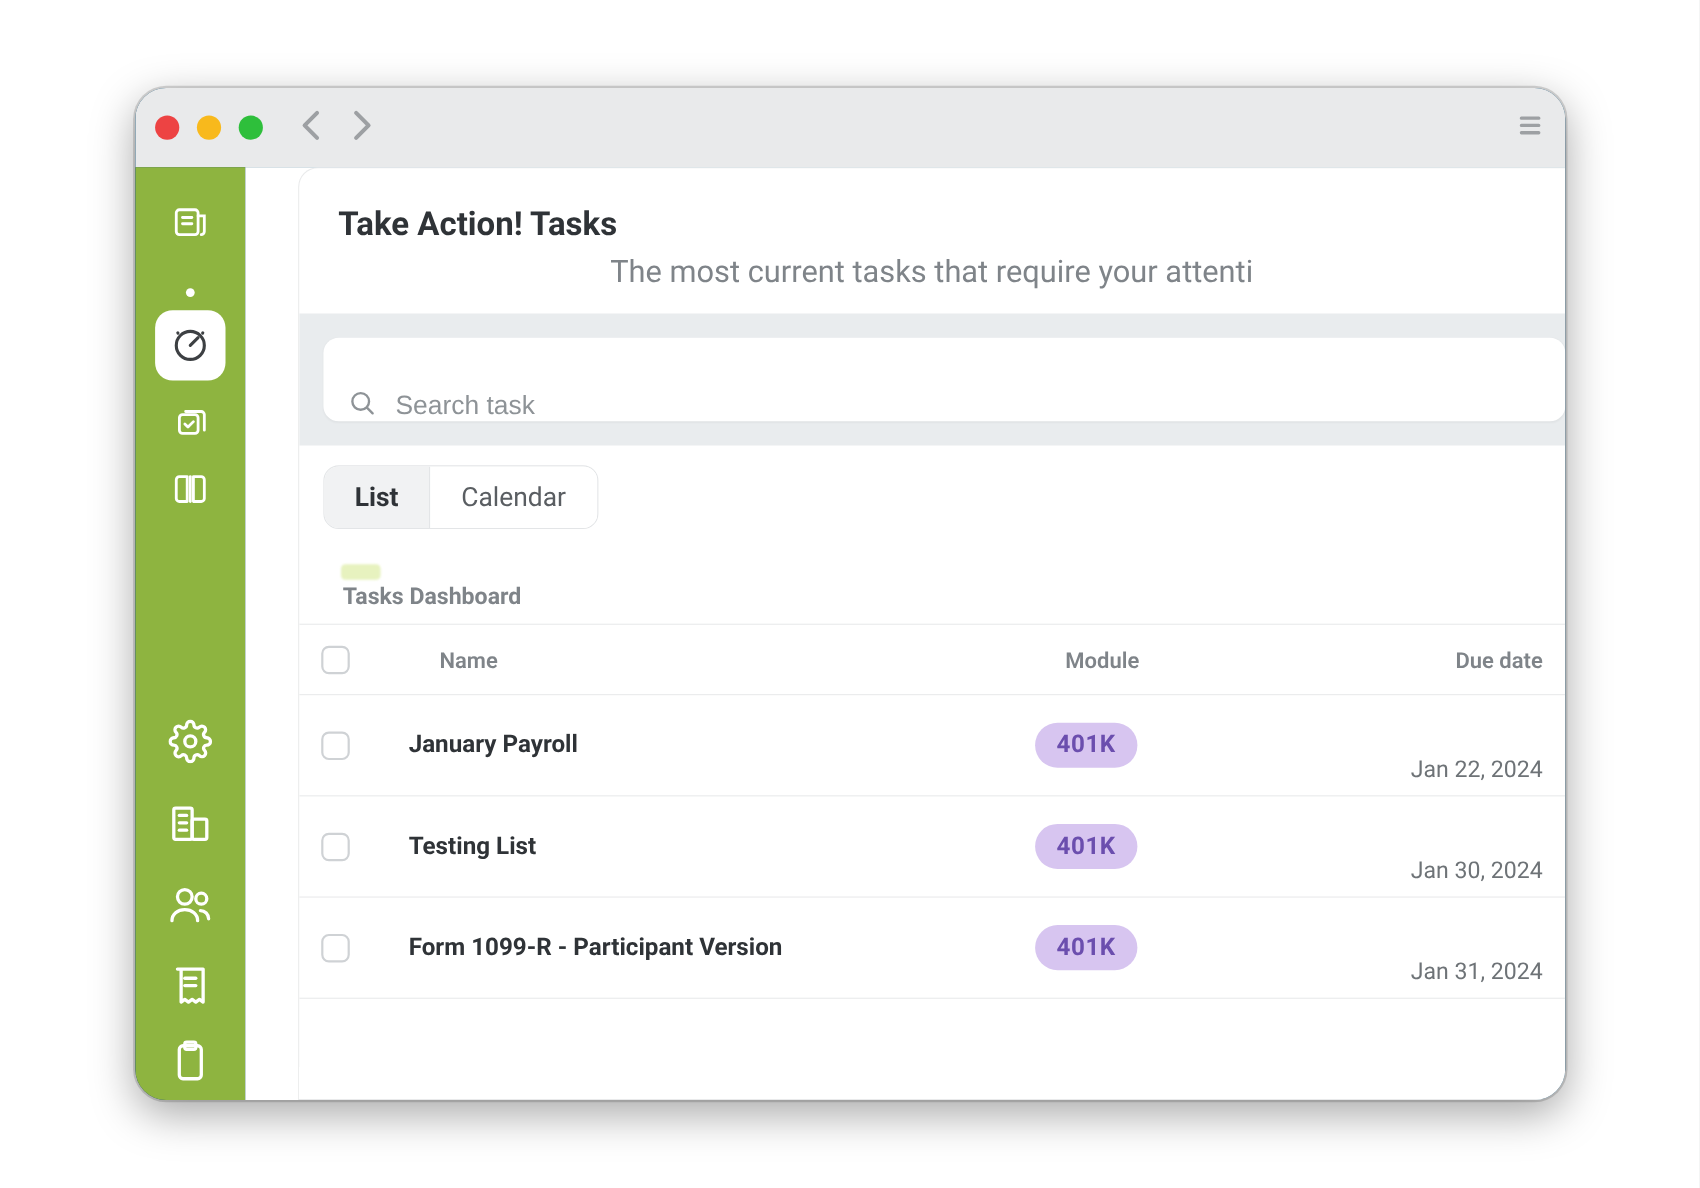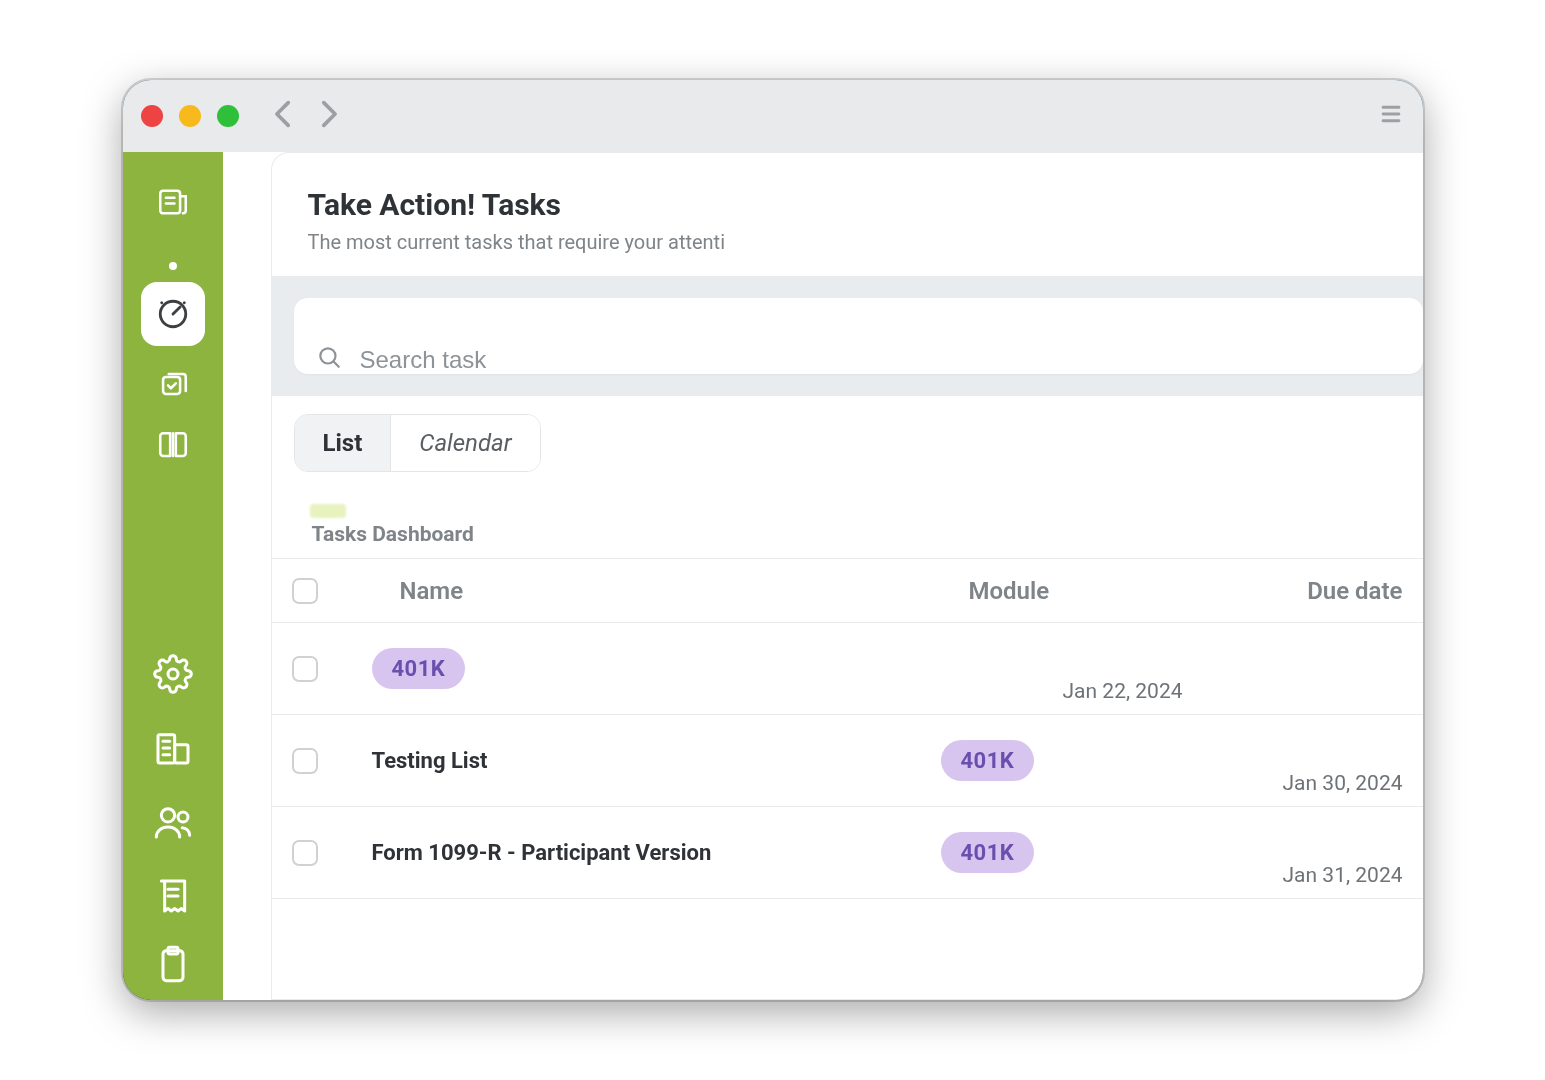--- a/index.html
+++ b/index.html
@@ -104,25 +104,26 @@
     display:flex; flex-direction:column;
     overflow: hidden;
   }
   .header { padding: 0 36px 22px 36px; }
   .title {
     font-size: 30px;
     font-weight: 700;
     color: #2f3337;
   }
   .subtitle {
-    font-size: 20px;
+    font-size: 28px;
     color: #7f8489;
     margin-top: 8px;
     white-space: nowrap;
     overflow: hidden;
+    text-align: center;
   }
 
   .search-band {
     background: #e9ecee;
     padding: 22px 0 22px 22px;
   }
   .search {
     background: #ffffff;
     border-radius: 14px;
     height: 76px;
@@ -149,21 +150,21 @@
     font-size: 24px;
     color: #5a5e62;
     background: #ffffff;
     cursor: pointer;
   }
   .tab-active {
     background: #f1f2f3;
     font-weight: 700;
     color: #2f3337;
   }
-  .tab + .tab { border-left: 1px solid #e3e5e7; font-style: italic; }
+  .tab + .tab { border-left: 1px solid #e3e5e7; }
 
   .section-label {
     padding: 50px 36px 12px 40px;
     color: #7f8489;
     font-size: 21px;
     position: relative;
     font-weight: bold;
   }
   .section-label::before {
     content:""; position:absolute; left: 38px; top: 32px; width: 36px; height: 14px;
@@ -175,21 +176,21 @@
   }
   .trow {
     display: grid;
     grid-template-columns: 80px 1fr 260px 220px;
     align-items: center;
     border-bottom: 1px solid #e9eaeb;
     padding: 0 2px 0 20px;
   }
   .trow.head { height: 64px; }
   .trow.data { height: 92px; }
-  .th { font-size: 24px; color: #7f8489; font-weight: 600; padding-left: 28px; }
+  .th { font-size: 20px; color: #7f8489; font-weight: 600; padding-left: 28px; }
   .th-due { text-align: right; padding-right: 18px; }
   .chk {
     width: 26px; height: 26px; border: 2px solid #cfd2d5; border-radius: 7px; background: #fff;
   }
   .tname { font-size: 22px; font-weight: 700; color: #2f3337; }
   .badge {
     display:inline-block;
     background: #d7c5f0;
     color: #6b4eae;
     font-weight: 700;
@@ -344,20 +345,21 @@
               </div>
             <div class="th">Name</div>
             <div class="th">Module</div>
             <div class="th th-due">Due date</div>
           </div>
 
           <div class="trow data">
             <div>
                 <div class="chk"></div>
               </div>
+            <div class="tname">January Payroll</div>
             <div><span class="badge">401K</span></div>
             <div class="tdate">Jan 22, 2024</div>
           </div>
 
           <div class="trow data">
             <div>
                 <div class="chk"></div>
               </div>
             <div class="tname">Testing List</div>
             <div><span class="badge">401K</span></div>

